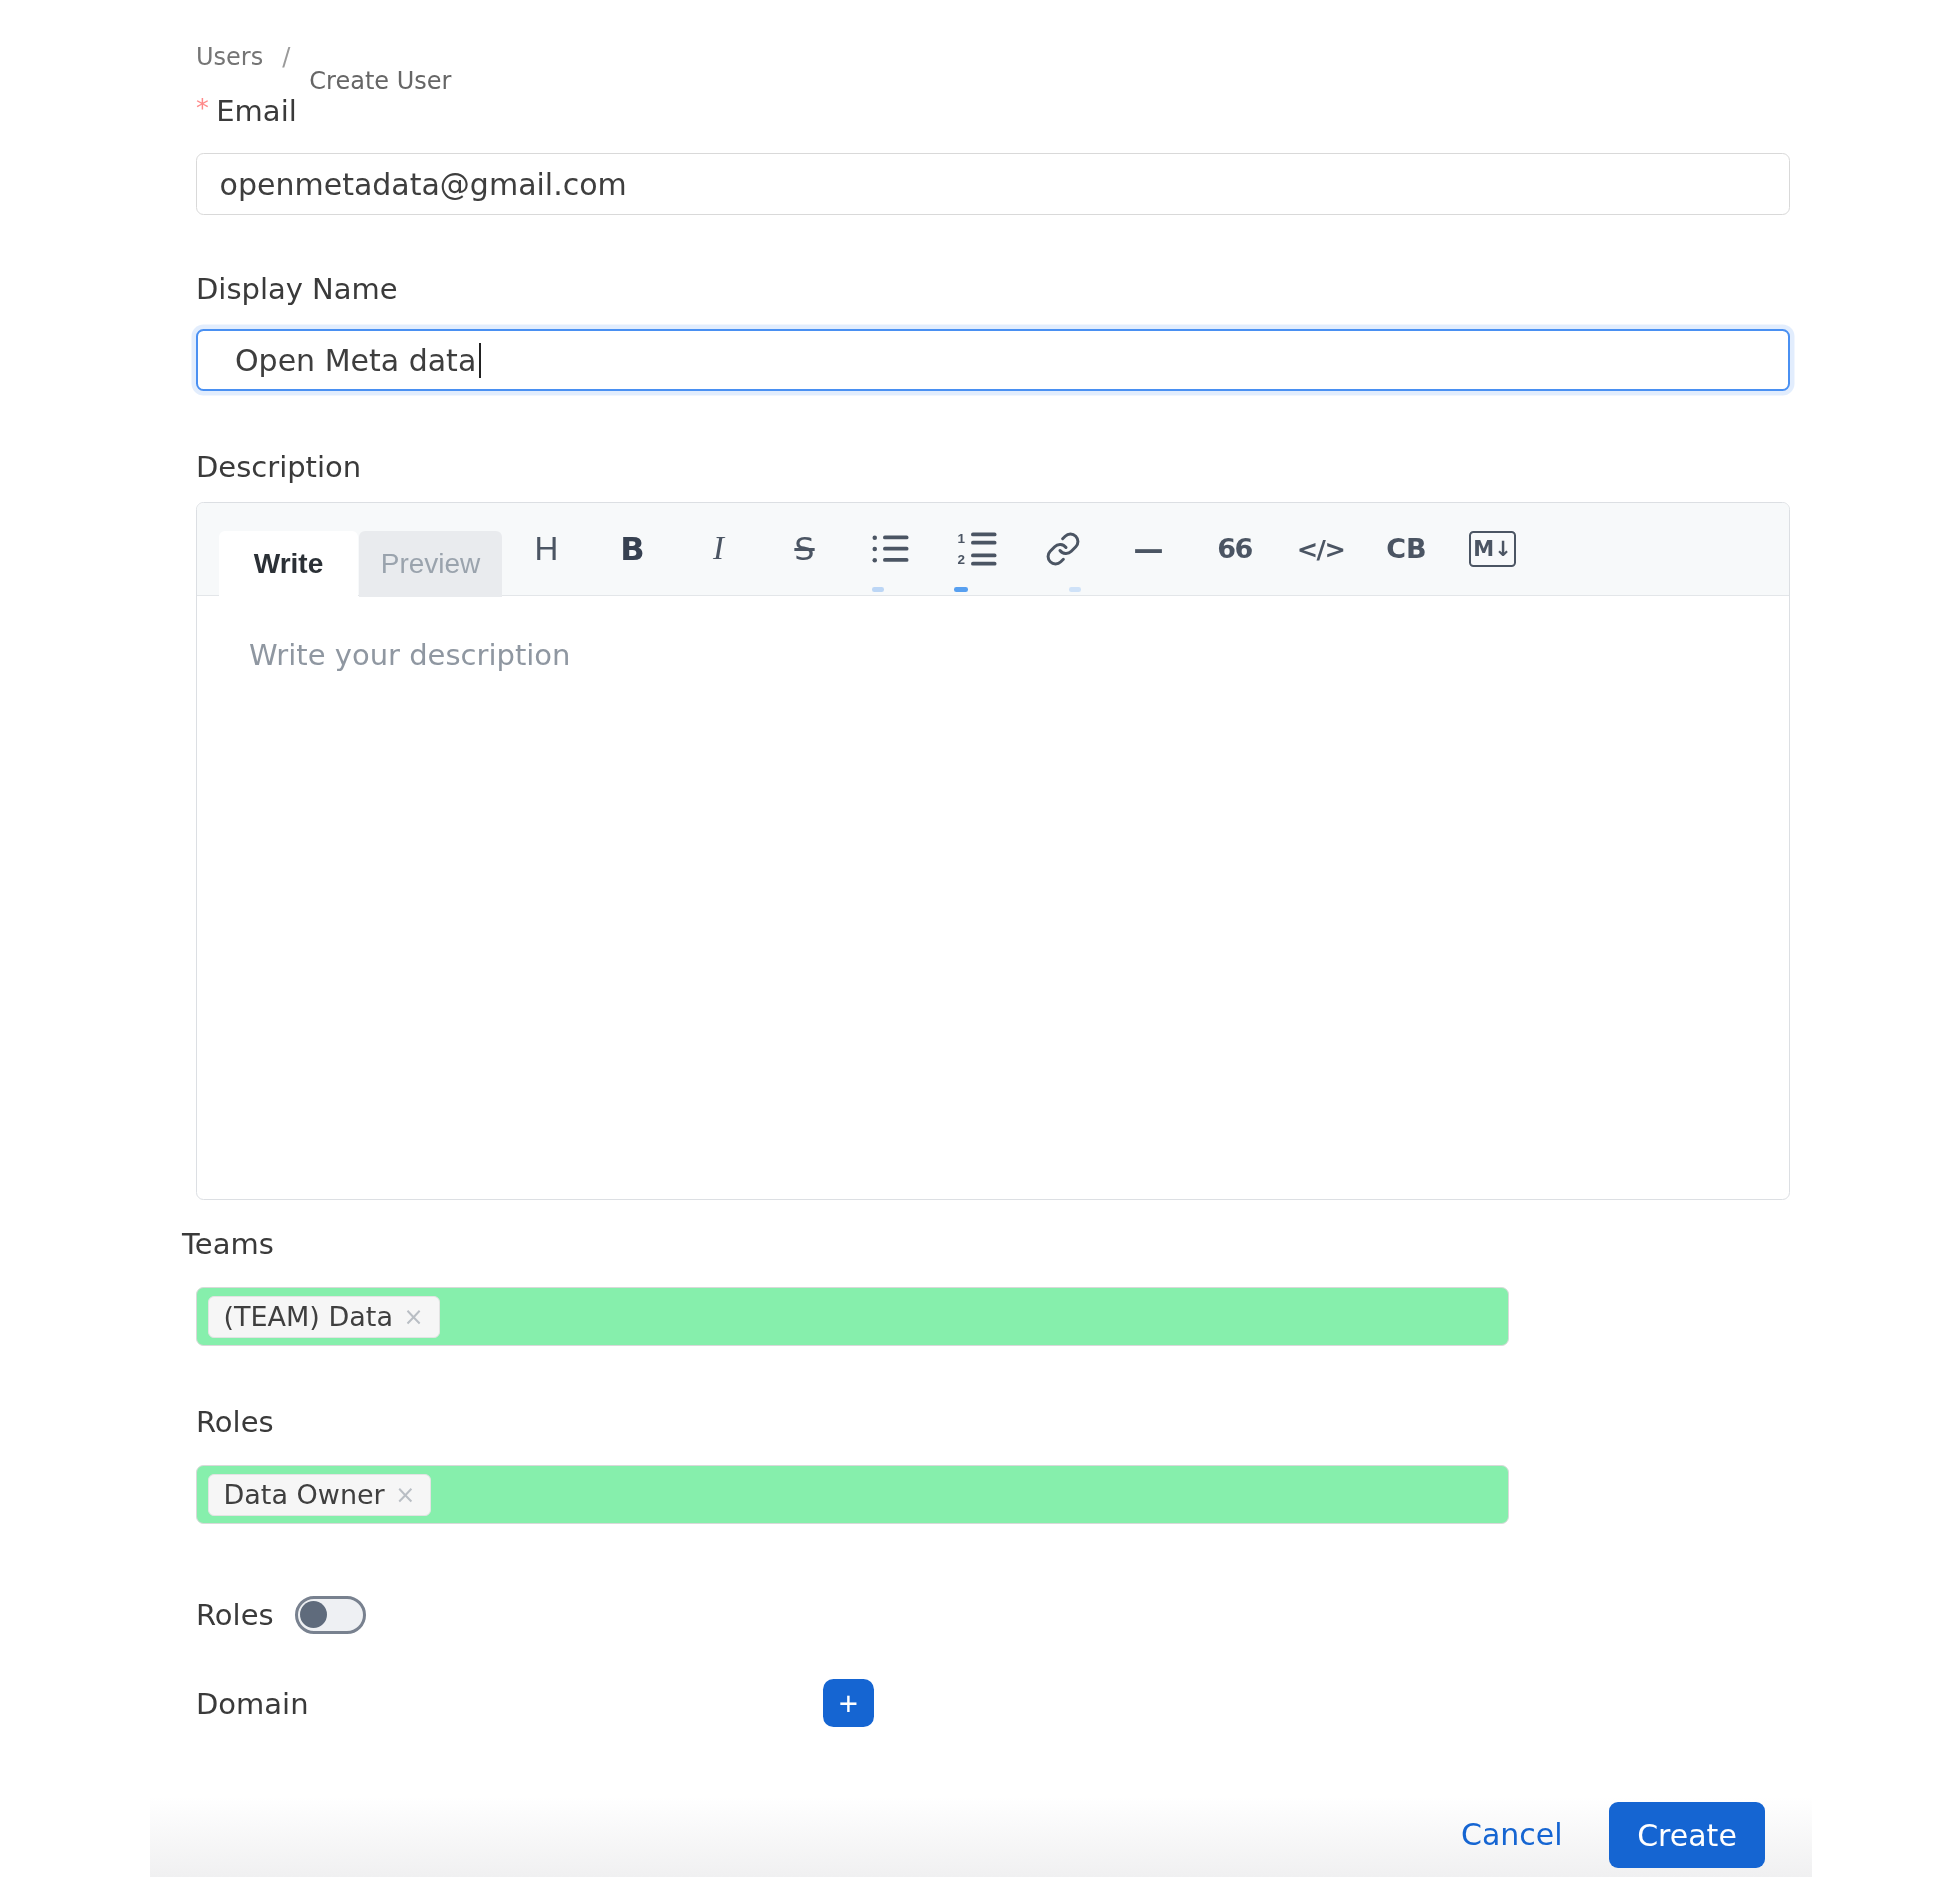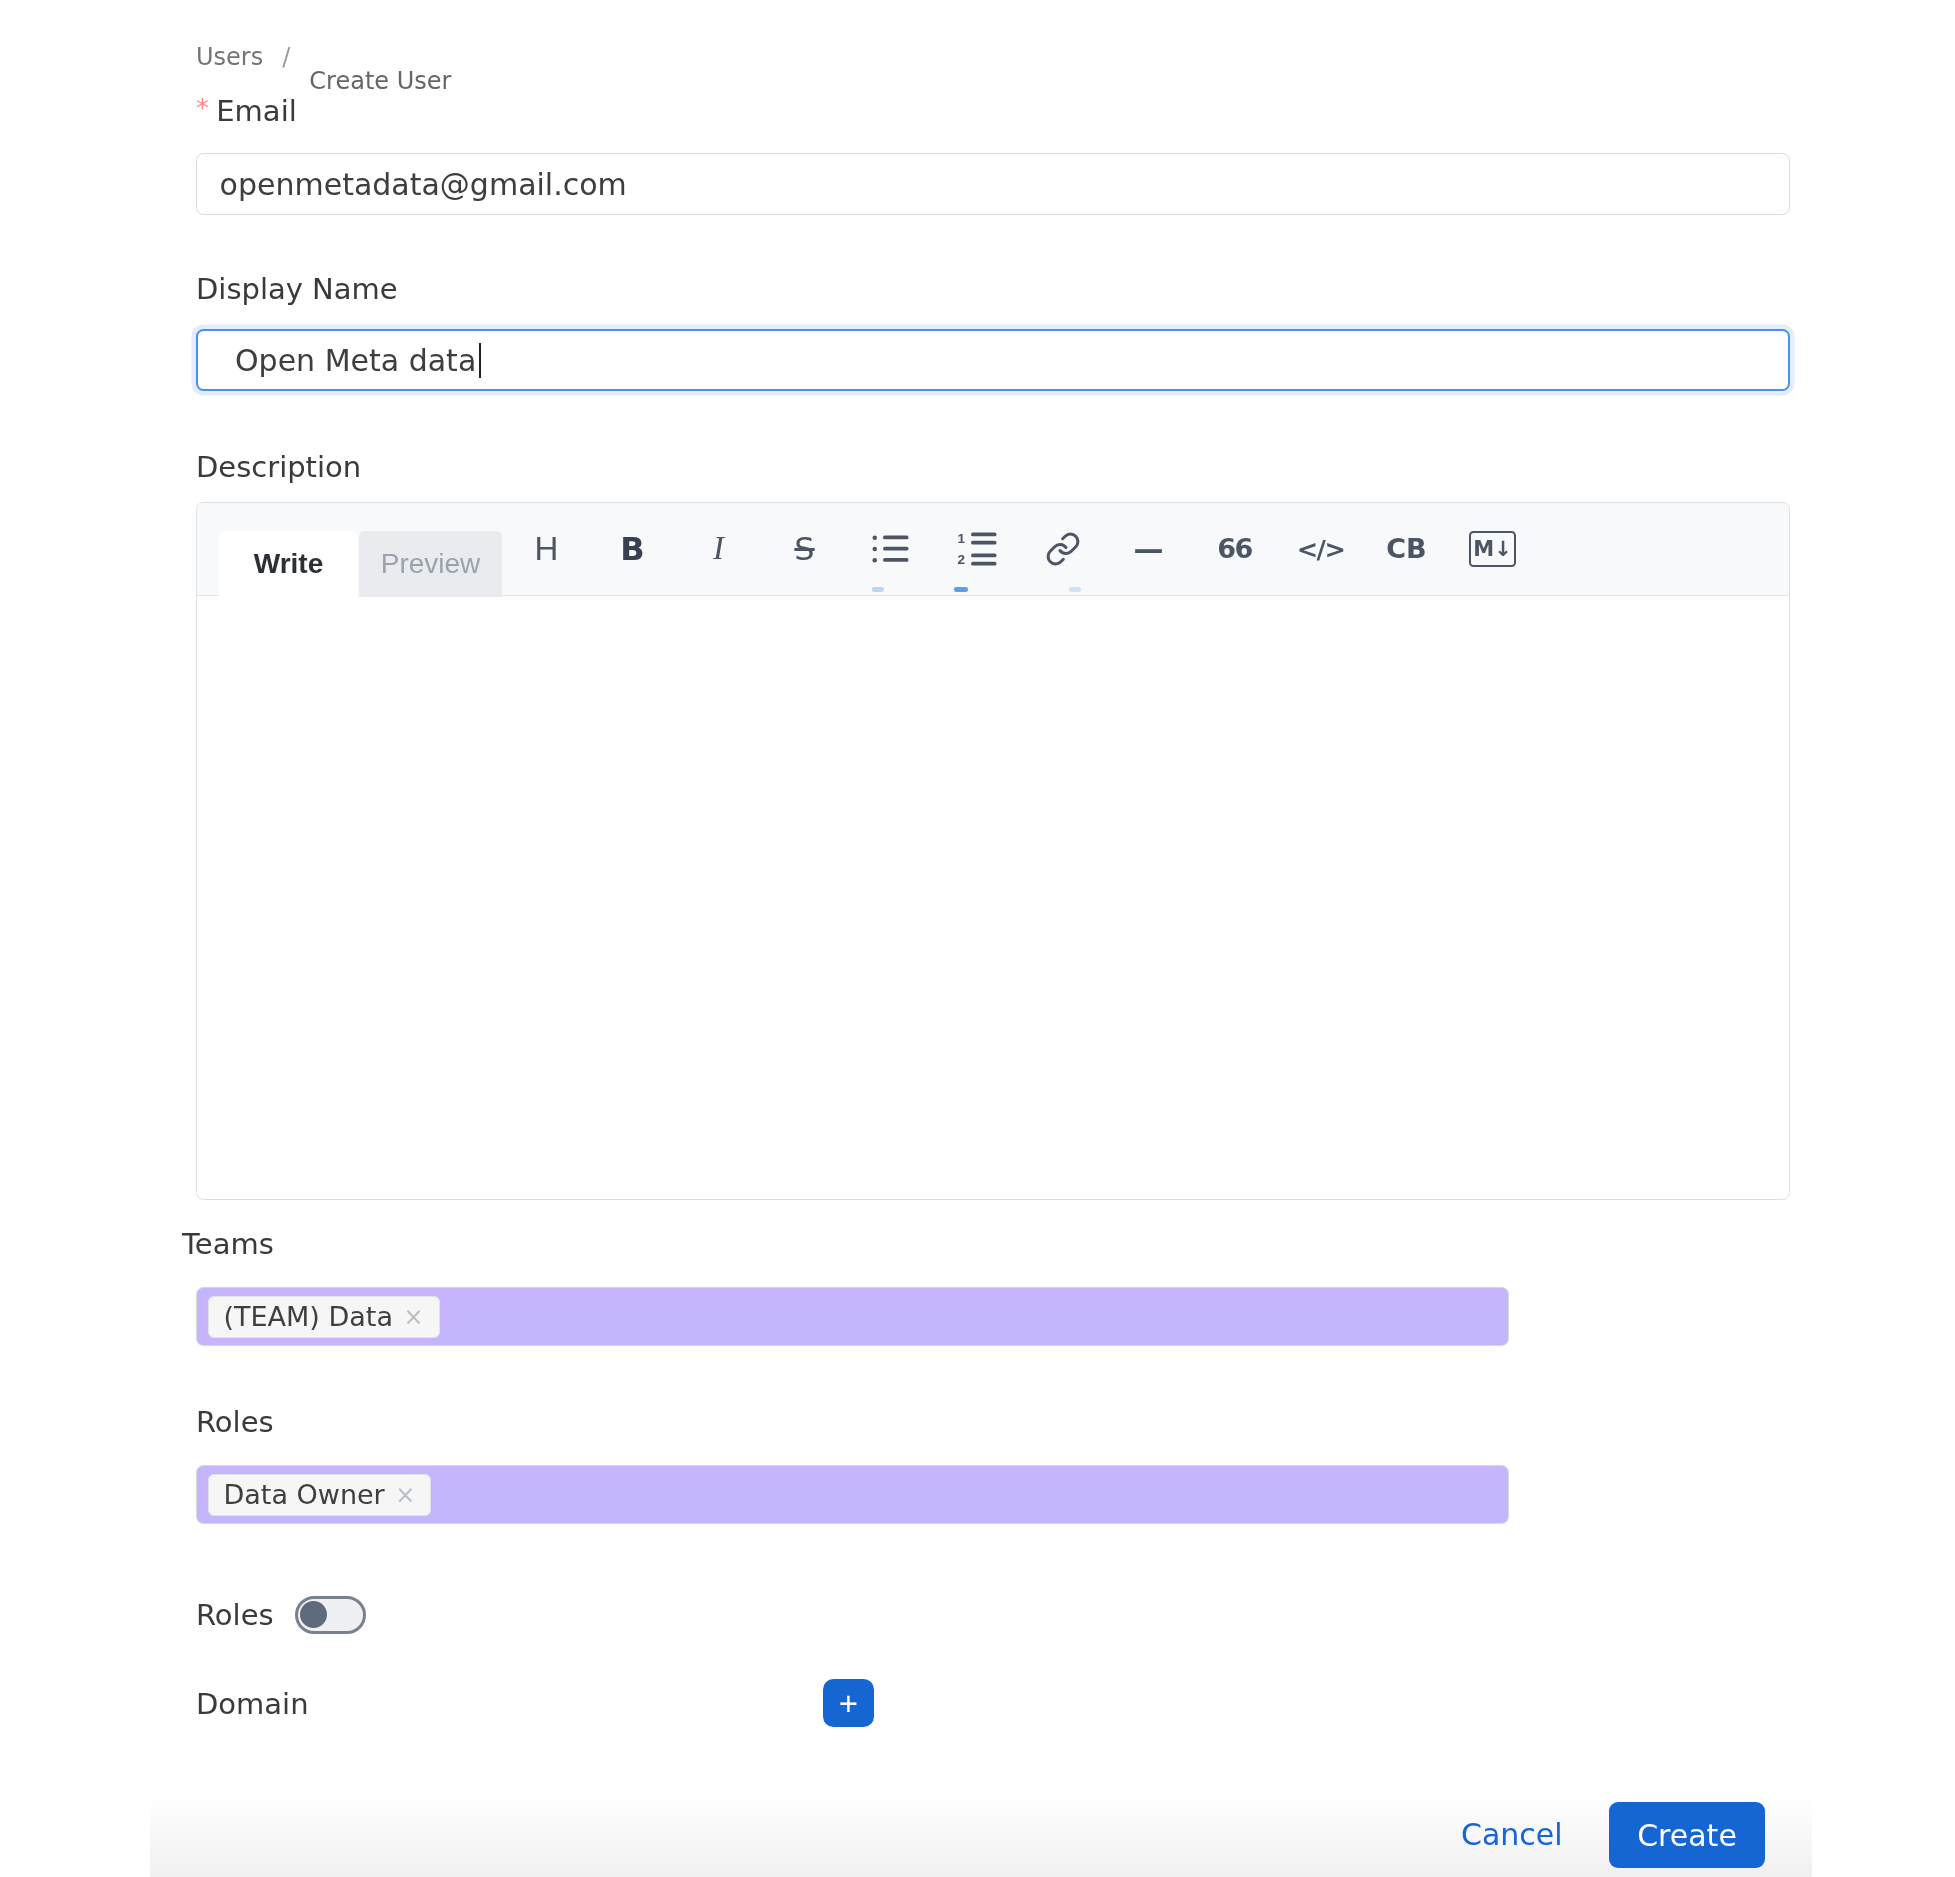--- a/index.html
+++ b/index.html
@@ -85,21 +85,21 @@
   .tb svg{display:block;}
   .shortcut-dash{position:absolute;top:84px;height:5.3px;border-radius:2.3px;}
   .dash-1{left:675px;width:12px;background:#bcd6f5;}
   .dash-2{left:757px;width:13.5px;background:#58a0f0;}
   .dash-3{left:872px;width:12px;background:#cfe2f8;}
   .editor-body{padding:42px 52px;font-size:29px;color:#8f97a1;}
 
   
   .select-box{
     left:196px;width:1313px;height:59px;
-    border:1.5px solid var(--border);border-radius:7.5px;background:#c4b5fd;
+    border:1.5px solid var(--border);border-radius:7.5px;background:#86efac;
     display:flex;align-items:center;padding:0 10.5px;cursor:text;
   }
   .tag{
     display:inline-flex;align-items:center;
     background:#f6f6f6;border:1.5px solid #e3e3e3;border-radius:6px;
     height:42px;padding:0 15px;font-size:27px;color:#3f3f3f;
   }
   .tag .tag-close{margin-left:10.5px;color:#b9bec4;font-size:24px;cursor:pointer;}
 
   
@@ -209,20 +209,23 @@
       <span class="tb tb-code">&lt;/&gt;</span>
       <span class="tb tb-cb">CB</span>
       <span class="tb tb-md">
           <span>M↓</span>
         </span>
     </div>
     <span class="shortcut-dash dash-1"></span>
     <span class="shortcut-dash dash-2"></span>
     <span class="shortcut-dash dash-3"></span>
   </div>
+  <div class="editor-body">
+    <span>Write your description</span>
+  </div>
 </div>
 
 <div class="abs field-label" style="left:182px;top:1227px;">Teams</div>
 <div class="abs select-box" style="top:1287px;">
   <span class="tag">
     <span>(TEAM) Data</span>
     <span class="tag-close">×</span>
   </span>
 </div>
 

